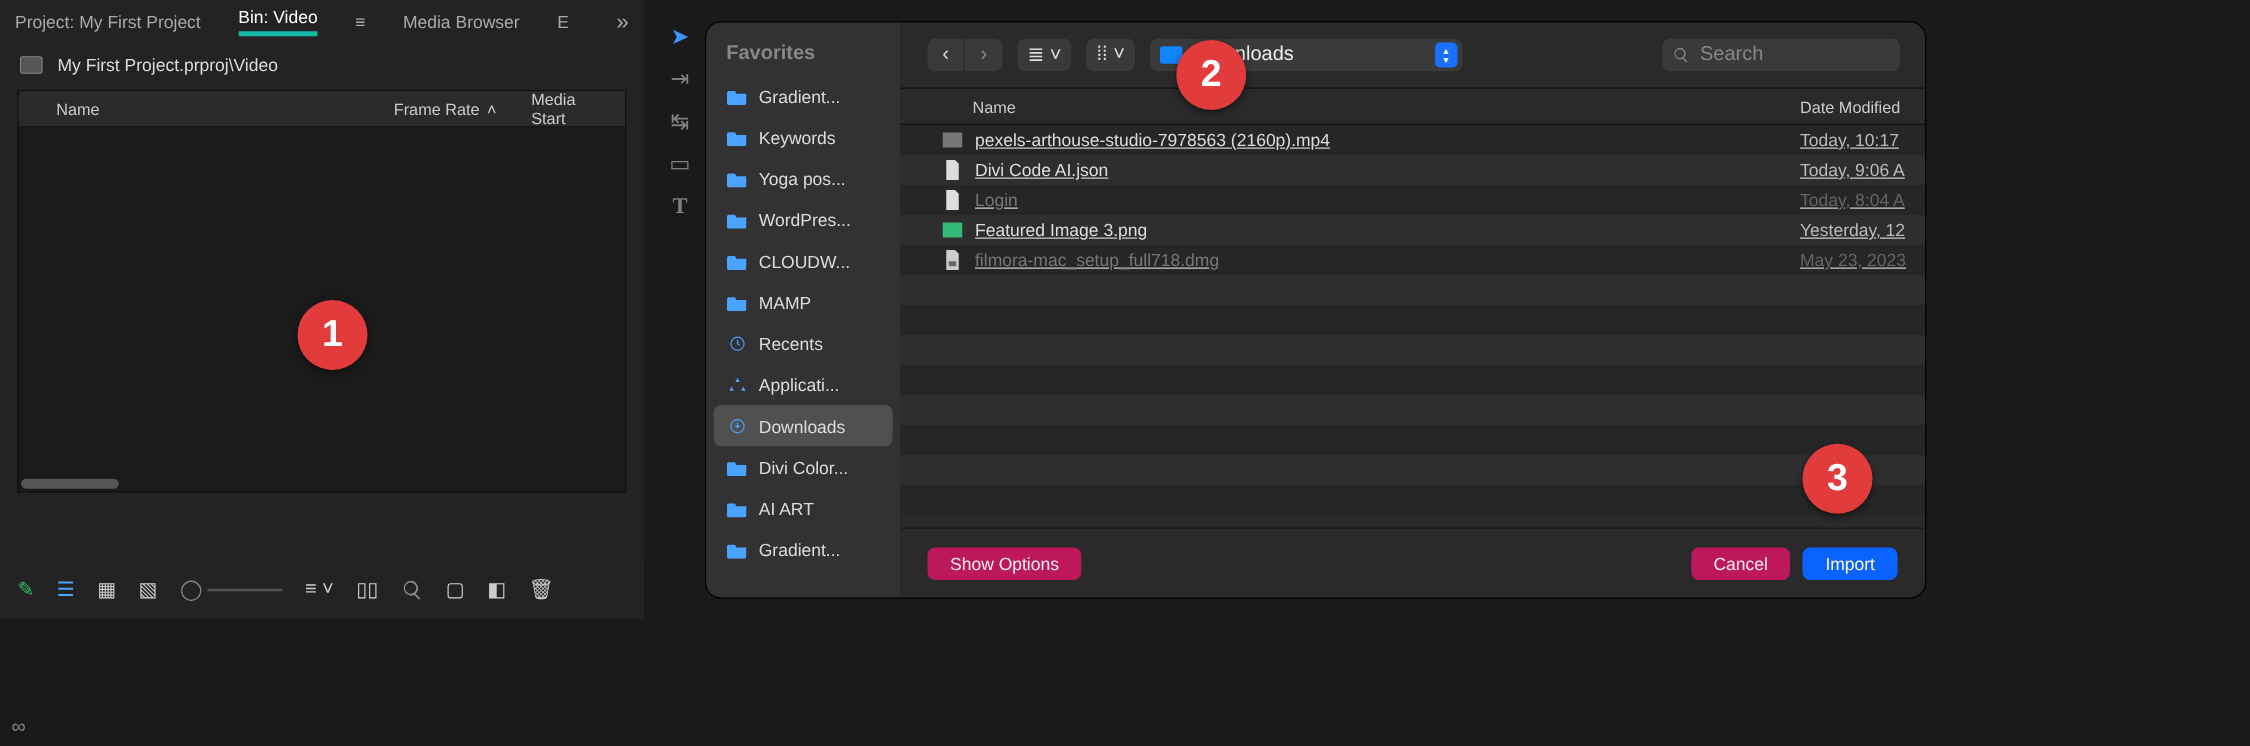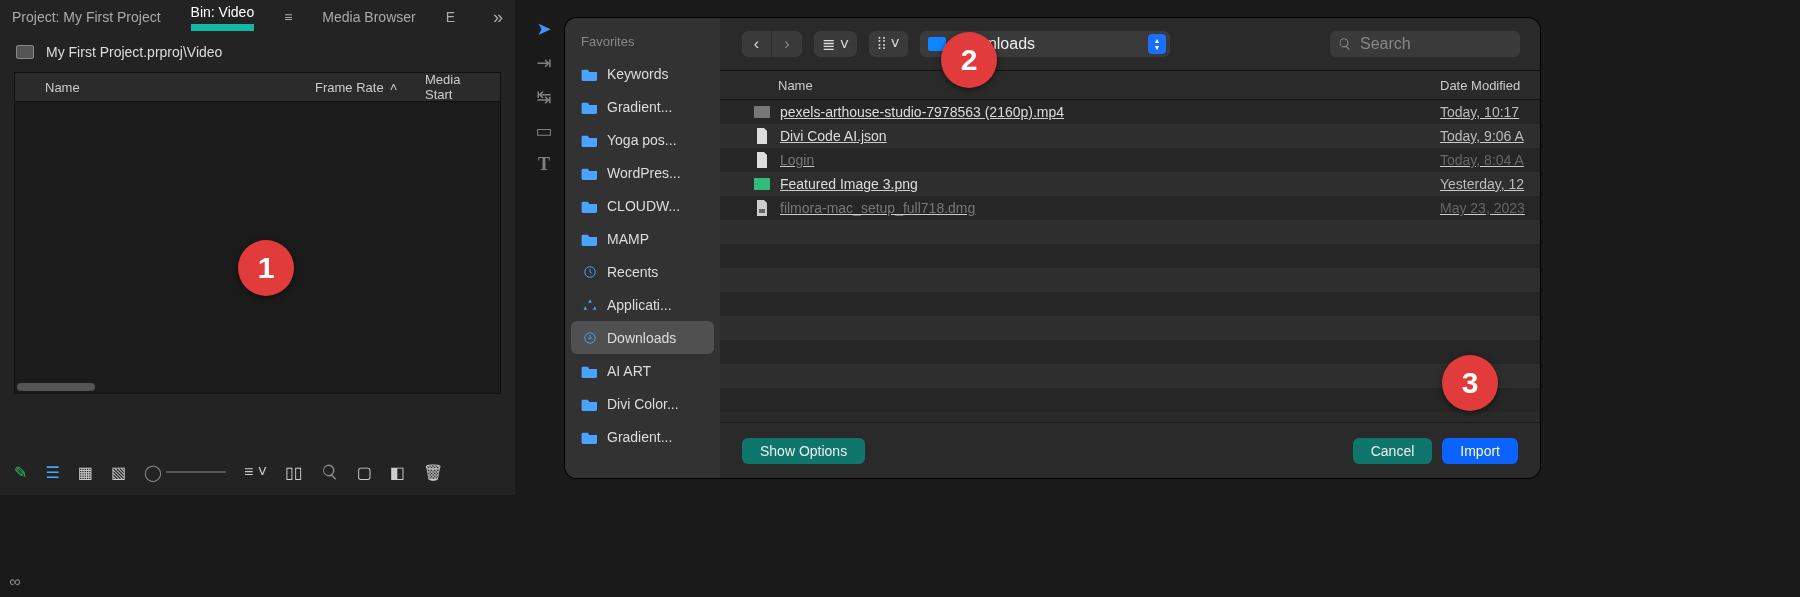--- a/index.html
+++ b/index.html
@@ -2,21 +2,21 @@
 <html><head>
 <meta charset="utf-8">
 <style>
   * { box-sizing: border-box; margin: 0; padding: 0; font-family: -apple-system, "Segoe UI", Arial, sans-serif; }
   body { background: #1a1a1a; color: #ccc; width: 1800px; height: 597px; overflow: hidden; position: relative; }
   
   
   .host-panel { position: absolute; left: 0; top: 0; width: 515px; height: 495px; background: #232323; }
   .host-tabs { display: flex; align-items: center; height: 34px; padding: 0 12px; gap: 30px; font-size: 14px; color: #aaa; }
   .host-tabs .tab { cursor: pointer; }
-  .host-tabs .tab.active { color: #fff; border-bottom: 7px solid #14b8a6; padding-bottom: 4px; }
+  .host-tabs .tab.active { color: #fff; border-bottom: 4px solid #14b8a6; padding-bottom: 4px; }
   .tabs-dropdown { margin-left:auto; color:#aaa; font-size:18px; }
   
   .proj-row { display:flex; align-items:center; height: 36px; padding: 0 16px; gap: 12px; font-size: 14px; color: #ddd; }
   .bin-icon { width: 18px; height: 14px; border:1px solid #888; border-radius:2px; background:linear-gradient(#555,#555); }
   
   .search-row { display:flex; align-items:center; padding: 4px 16px; gap: 16px; }
   .search-box { flex: 0 0 240px; background:#141414; border-radius:4px; display:flex; align-items:center; padding: 4px 8px; height: 26px; }
   .search-box svg { width:14px; height:14px; fill:#888; }
   .folder-up { width:18px; height:14px; }
   .items-count { margin-left:auto; font-size:14px; color:#aaa; padding-right:4px;}
@@ -37,21 +37,21 @@
   .pen { color:#2fbf63; }
   
   .toolbar-strip { position:absolute; left:524px; top:18px; width:40px; display:flex; flex-direction:column; align-items:center; gap:12px; color:#808080; font-size:18px; }
   .toolbar-strip .tool.active { color:#3b97ff; }
   
   .cc-logo { position:absolute; left:4px; bottom:4px; width:22px; height:22px; border-radius:50%; display:flex; align-items:center; justify-content:center; color:#888;}
   
   
   .file-dialog { position:absolute; left:565px; top:18px; width:975px; height:460px; background:#2a2a2a; border-radius:12px; overflow:hidden; display:flex; box-shadow:0 0 0 1px #000; }
   .sidebar { width:155px; background:#323232; padding:16px 6px; }
-  .sidebar-title { color:#888; font-size:13px; padding:0 10px 8px; font-weight:400; }
+  .sidebar-title { color:#888; font-size:16px; padding:0 10px 8px; font-weight:700; }
   .sidebar-item { display:flex; align-items:center; gap:8px; height:33px; border-radius:6px; padding:0 10px; font-size:14px; color:#ddd; cursor:pointer; white-space:nowrap; overflow:hidden; text-overflow:ellipsis; }
   .sidebar-item.selected { background:#505050; }
   .sb-icon { width:18px; height:14px; flex:none; }
   .folder-svg { fill:#4aa3ff; }
   .clock-svg { stroke:#4aa3ff; fill:none; stroke-width:1.6; }
   .app-svg { fill:#4aa3ff; }
   .dl-svg { stroke:#4aa3ff; fill:none; stroke-width:1.6; }
   
   .main-area { flex:1; display:flex; flex-direction:column; position:relative; }
   .dialog-toolbar { height:52px; display:flex; align-items:center; gap:12px; padding:0 20px 0 22px; }
@@ -72,21 +72,21 @@
   .file-row { height:24px; display:flex; align-items:center; font-size:14px; }
   .file-row:nth-child(odd){ background:#262626; }
   .file-row:nth-child(even){ background:#2e2e2e; }
   .file-row .ficon { width:16px; height:16px; margin:0 10px 0 34px; flex:none; }
   .file-row .fname { flex:1; color:#ddd; }
   .file-row.dim .fname { color:#777; }
   .file-row .fdate { width:100px; color:#bbb; white-space:nowrap; overflow:hidden; }
   .file-row.dim .fdate { color:#666; }
   
   .dialog-footer { height:56px; display:flex; align-items:center; padding:0 22px; gap:10px; border-top:1px solid #1a1a1a; }
-  .btn { height:26px; padding:0 18px; border-radius:6px; background:#0f766e; color:#eee; font-size:14px; display:flex; align-items:center; cursor:pointer; border:none; }
+  .btn { height:26px; padding:0 18px; border-radius:6px; background:#be185d; color:#eee; font-size:14px; display:flex; align-items:center; cursor:pointer; border:none; }
   .btn.primary { background:#0a63ff; color:#fef9c3; }
   
   .marker-2 { position:absolute; left:941px; top:32px; }
   .marker-3 { position:absolute; left:1442px; top:355px; }
 </style>
 </head>
 <body>
 
 <div class="host-panel">
   <div class="host-tabs">
@@ -143,27 +143,27 @@
 </div>
 
 <div class="file-dialog">
   <div class="sidebar">
     <div class="sidebar-title">Favorites</div>
     <div id="sidebar-items">
         <div class="sidebar-item">
           <svg class="sb-icon folder-svg" viewBox="0 0 24 20">
             <path d="M2 4h7l2 3h11v11a2 2 0 01-2 2H2a2 2 0 01-2-2V6a2 2 0 012-2z"></path>
           </svg>
+          <span>Gradient...</span>
+        </div>
+        <div class="sidebar-item">
+          <svg class="sb-icon folder-svg" viewBox="0 0 24 20">
+            <path d="M2 4h7l2 3h11v11a2 2 0 01-2 2H2a2 2 0 01-2-2V6a2 2 0 012-2z"></path>
+          </svg>
           <span>Keywords</span>
-        </div>
-        <div class="sidebar-item">
-          <svg class="sb-icon folder-svg" viewBox="0 0 24 20">
-            <path d="M2 4h7l2 3h11v11a2 2 0 01-2 2H2a2 2 0 01-2-2V6a2 2 0 012-2z"></path>
-          </svg>
-          <span>Gradient...</span>
         </div>
         <div class="sidebar-item">
           <svg class="sb-icon folder-svg" viewBox="0 0 24 20">
             <path d="M2 4h7l2 3h11v11a2 2 0 01-2 2H2a2 2 0 01-2-2V6a2 2 0 012-2z"></path>
           </svg>
           <span>Yoga pos...</span>
         </div>
         <div class="sidebar-item">
           <svg class="sb-icon folder-svg" viewBox="0 0 24 20">
             <path d="M2 4h7l2 3h11v11a2 2 0 01-2 2H2a2 2 0 01-2-2V6a2 2 0 012-2z"></path>
@@ -199,27 +199,27 @@
           <svg class="sb-icon dl-svg" viewBox="0 0 24 24">
             <circle cx="12" cy="12" r="9"></circle>
             <path d="M12 7v7m0 0l-3-3m3 3l3-3"></path>
           </svg>
           <span>Downloads</span>
         </div>
         <div class="sidebar-item">
           <svg class="sb-icon folder-svg" viewBox="0 0 24 20">
             <path d="M2 4h7l2 3h11v11a2 2 0 01-2 2H2a2 2 0 01-2-2V6a2 2 0 012-2z"></path>
           </svg>
+          <span>Divi Color...</span>
+        </div>
+        <div class="sidebar-item">
+          <svg class="sb-icon folder-svg" viewBox="0 0 24 20">
+            <path d="M2 4h7l2 3h11v11a2 2 0 01-2 2H2a2 2 0 01-2-2V6a2 2 0 012-2z"></path>
+          </svg>
           <span>AI ART</span>
-        </div>
-        <div class="sidebar-item">
-          <svg class="sb-icon folder-svg" viewBox="0 0 24 20">
-            <path d="M2 4h7l2 3h11v11a2 2 0 01-2 2H2a2 2 0 01-2-2V6a2 2 0 012-2z"></path>
-          </svg>
-          <span>Divi Color...</span>
         </div>
         <div class="sidebar-item">
           <svg class="sb-icon folder-svg" viewBox="0 0 24 20">
             <path d="M2 4h7l2 3h11v11a2 2 0 01-2 2H2a2 2 0 01-2-2V6a2 2 0 012-2z"></path>
           </svg>
           <span>Gradient...</span>
         </div>
       </div>
   </div>
   <div class="main-area">

